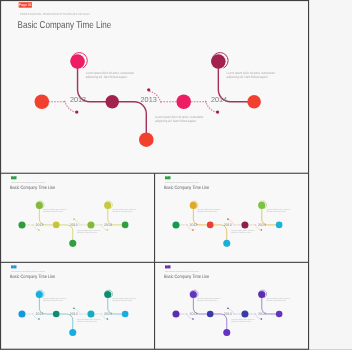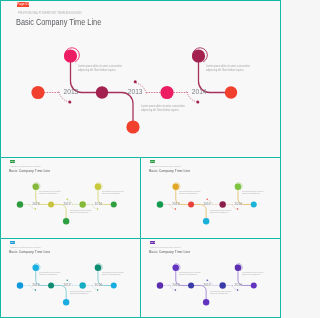--- a/index.html
+++ b/index.html
@@ -1,17 +1,17 @@
 <!DOCTYPE html>
 <html><head>
 <meta charset="utf-8">
 <style>
   html,body{margin:0;padding:0;}
   body{width:281px;height:318px;background:#f6f6f6;font-family:"Liberation Sans",sans-serif;overflow:hidden;}
-  .root{position:absolute;left:0;top:0;width:281px;height:318px;background:#14b8a6;}
+  .root{position:absolute;left:0;top:0;width:281px;height:318px;background:#404040;}
   .slide{position:absolute;background:#f8f8f8;overflow:hidden;}
   .hero{left:1px;top:1px;width:279px;height:156px;}
   .th{position:absolute;background:#f8f8f8;overflow:hidden;}
   .th1{left:1px;top:158px;width:139px;height:80px;}
   .th2{left:141px;top:158px;width:139px;height:80px;}
   .th3{left:1px;top:239px;width:139px;height:78px;}
   .th4{left:141px;top:239px;width:139px;height:78px;}
   svg.layer{display:block;position:absolute;left:0;top:0;}
   .badge{position:absolute;color:#fff;text-align:center;line-height:1;overflow:hidden;
          display:flex;align-items:center;justify-content:center;}

